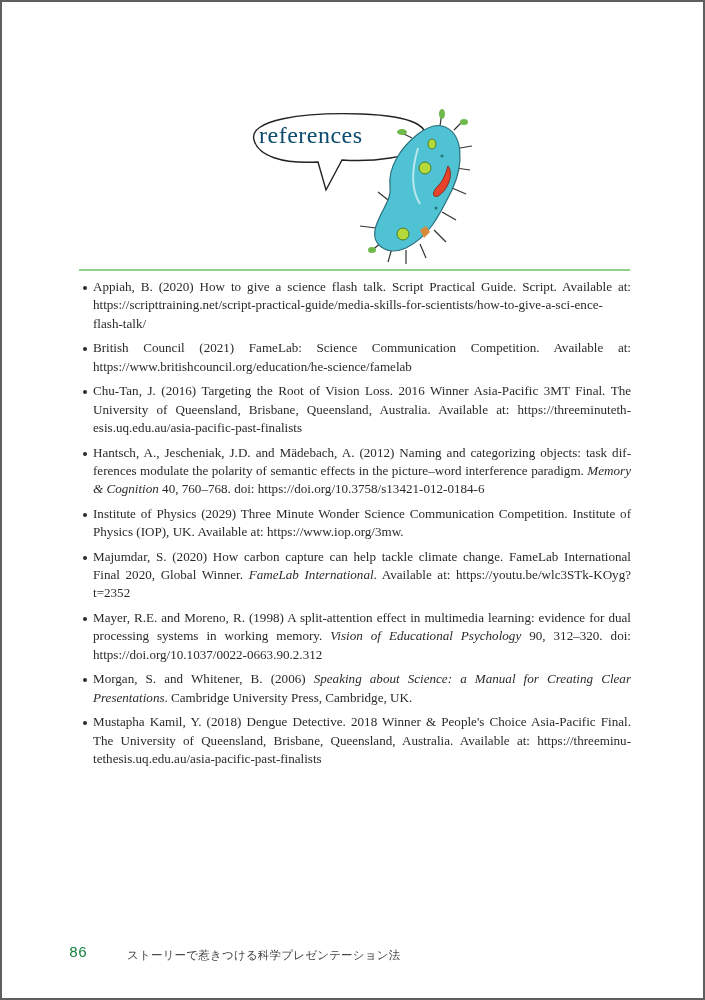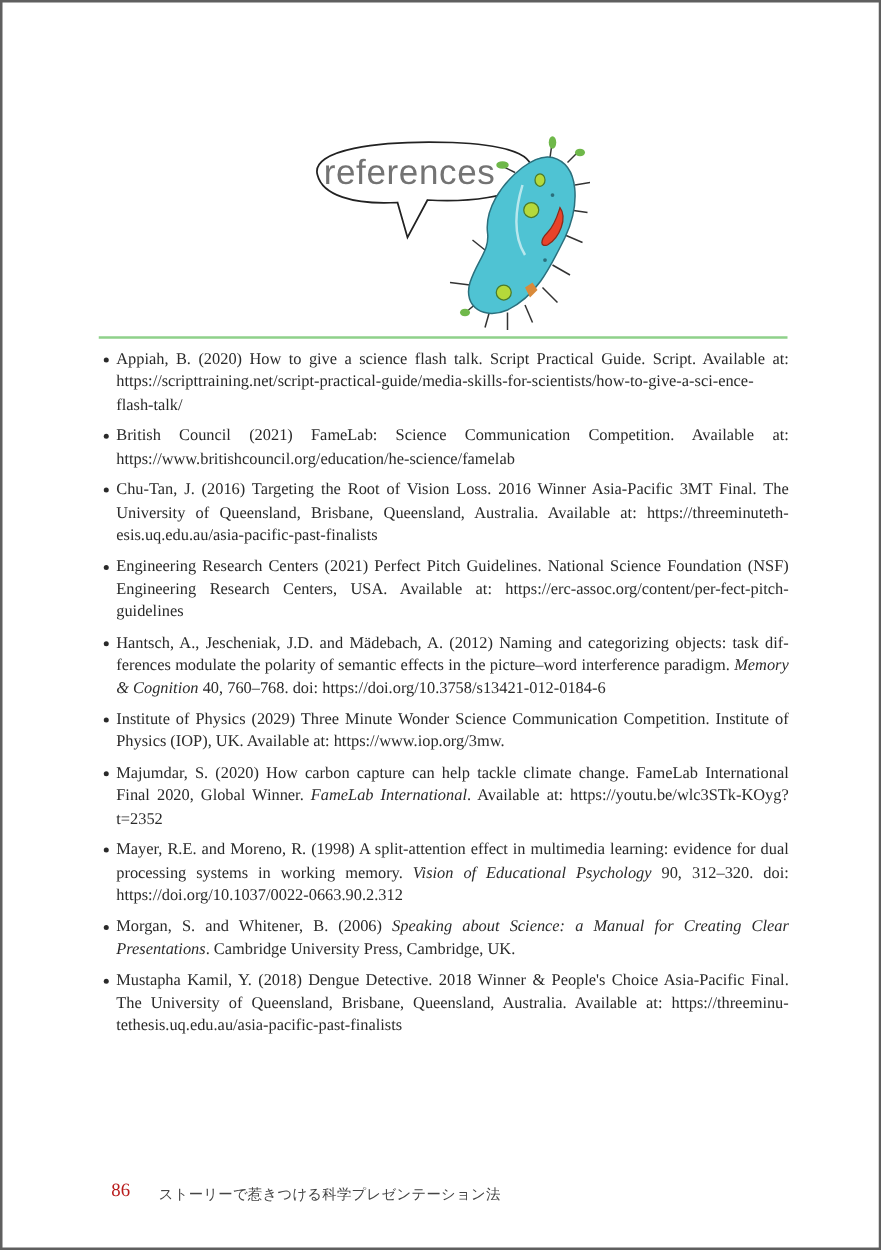--- a/index.html
+++ b/index.html
@@ -9,22 +9,22 @@
       width: 701px; height: 996px;
       border: 2px solid #5f5f5f;
       background: #ffffff;
     }
     .illustration {
       position: absolute; left: 240px; top: 106px;
       width: 230px; height: 160px;
     }
     .bubble-text {
       position: absolute; left: 17px; top: 14px;
-      font-family: Liberation Sans, sans-serif;
-      font-size: 28px; color: #737373;
+      font-family: Liberation Serif, serif;
+      font-size: 24px; color: #0c4a6e;
       letter-spacing: 0.5px;
     }
     .divider {
       position: absolute; left: 77px; top: 267px;
       width: 551px; height: 2px;
       background: #8fd18a;
     }
     .refs {
       position: absolute; left: 81px; top: 276px;
       width: 548px;
@@ -42,22 +42,22 @@
     .refs li::before {
       content: "";
       position: absolute; left: 0; top: 8px;
       width: 4px; height: 4px; border-radius: 50%;
       background: #2a2a2a;
     }
     .refs i { font-style: italic; }
     .refs sup { font-size: 8px; line-height: 0; }
     .footer-num {
       position: absolute; left: 67px; top: 943px;
-      font-family: Liberation Serif, serif;
-      font-size: 15px; color: #b91c1c; margin-left: 20px;
+      font-family: Liberation Mono, monospace;
+      font-size: 15px; color: #15803d;
     }
     .footer-title {
       position: absolute; left: 125px; top: 946px;
       font-family: "DejaVu Sans", sans-serif;
       font-size: 11.5px; color: #444; letter-spacing: 0.2px;
     }
   </style>
 </head>
 <body>
 
@@ -105,21 +105,20 @@
     </svg>
     <span class="bubble-text">references</span>
   </div>
 
   <div class="divider"></div>
 
   <ul class="refs" id="refs">
       <li><span>Appiah, B. (2020) How to give a science flash talk. Script Practical Guide. Script. Available at: https://scripttraining.net/script-practical-guide/media-skills-for-scientists/how-to-give-a-sci-ence-flash-talk/</span></li>
       <li><span>British Council (2021) FameLab: Science Communication Competition. Available at: https://www.britishcouncil.org/education/he-science/famelab</span></li>
       <li><span>Chu-Tan, J. (2016) Targeting the Root of Vision Loss. 2016 Winner Asia-Pacific 3MT Final. The University of Queensland, Brisbane, Queensland, Australia. Available at: https://threeminuteth-esis.uq.edu.au/asia-pacific-past-finalists</span></li>
-      <li><span>Engineering Research Centers (2021) Perfect Pitch Guidelines. National Science Foundation (NSF) Engineering Research Centers, USA. Available at: https://erc-assoc.org/content/per-fect-pitch-guidelines</span></li>
       <li><span>Hantsch, A., Jescheniak, J.D. and Mädebach, A. (2012) Naming and categorizing objects: task dif-ferences modulate the polarity of semantic effects in the picture–word interference paradigm. </span><i>Memory &amp; Cognition</i><span> 40, 760–768. doi: https://doi.org/10.3758/s13421-012-0184-6</span></li>
       <li><span>Institute of Physics (2029) Three Minute Wonder Science Communication Competition. Institute of Physics (IOP), UK. Available at: https://www.iop.org/3mw.</span></li>
       <li><span>Majumdar, S. (2020) How carbon capture can help tackle climate change. FameLab International Final 2020, Global Winner. </span><i>FameLab International</i><span>. Available at: https://youtu.be/wlc3STk-KOyg?t=2352</span></li>
       <li><span>Mayer, R.E. and Moreno, R. (1998) A split-attention effect in multimedia learning: evidence for dual processing systems in working memory. </span><i>Vision of Educational Psychology</i><span> 90, 312–320. doi: https://doi.org/10.1037/0022-0663.90.2.312</span></li>
       <li><span>Morgan, S. and Whitener, B. (2006) </span><i>Speaking about Science: a Manual for Creating Clear Presentations</i><span>. Cambridge University Press, Cambridge, UK.</span></li>
       <li><span>Mustapha Kamil, Y. (2018) Dengue Detective. 2018 Winner &amp; People's Choice Asia-Pacific Final. The University of Queensland, Brisbane, Queensland, Australia. Available at: https://threeminu-tethesis.uq.edu.au/asia-pacific-past-finalists</span></li>
     </ul>
 
   <span class="footer-num">86</span>
   <span class="footer-title">ストーリーで惹きつける科学プレゼンテーション法</span>

